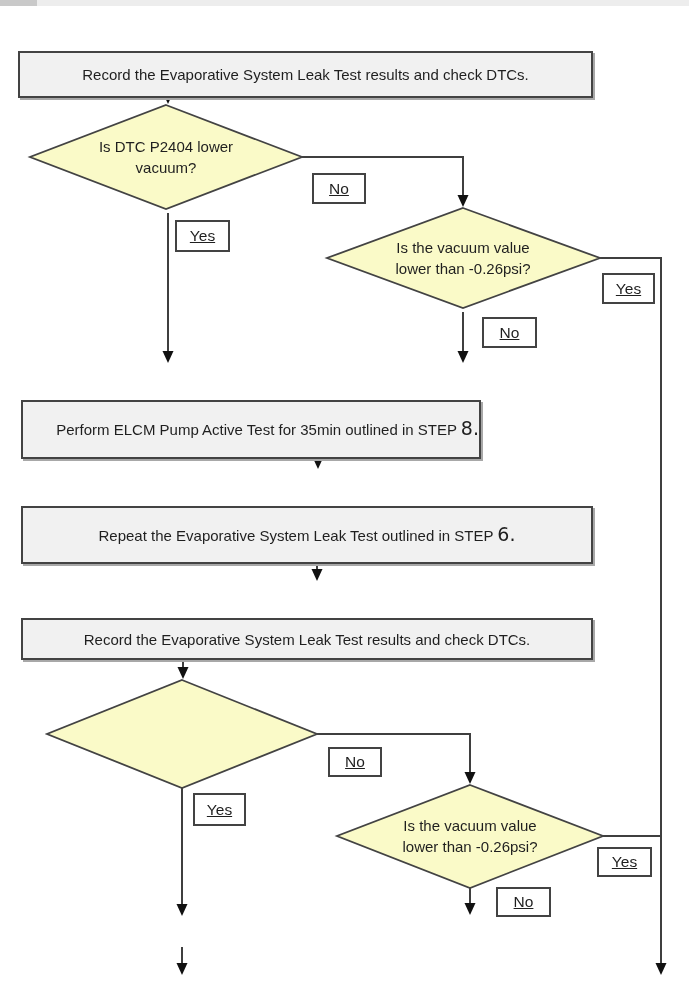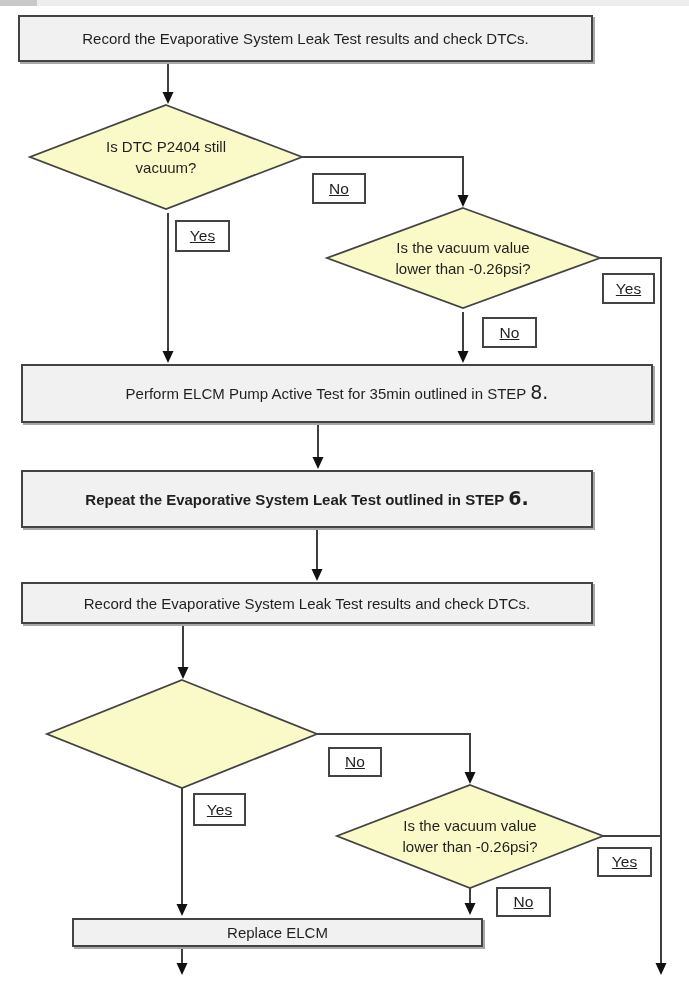--- a/index.html
+++ b/index.html
@@ -8,21 +8,21 @@
   }
   html,body{margin:0;padding:0;}
   body{background:#ffffff;font-family:"Liberation Sans",sans-serif;color:var(--text);}
   .stage{position:relative;width:689px;height:991px;background:#ffffff;overflow:hidden;}
   .layer{position:absolute;left:0;top:0;}
   svg .conn{stroke:var(--line);stroke-width:2;fill:none;}
   svg .arrowhead{fill:#111111;stroke:none;}
   svg .diamond{fill:var(--diamond-fill);stroke:var(--border);stroke-width:1.8;}
   .pbox{position:absolute;background:var(--box-fill);border:2px solid var(--border);
         box-shadow:2px 2px 0 #a8a8a8;display:flex;align-items:center;justify-content:center;
-        font-size:15px;text-align:center;box-sizing:border-box;}
+        font-size:15px;text-align:center;box-sizing:border-box;margin-top:36px;}
   .lbox{position:absolute;background:var(--label-box-fill);border:2px solid var(--border);
         display:flex;align-items:center;justify-content:center;font-size:15.5px;box-sizing:border-box;text-decoration:underline;}
   .dtext{position:absolute;width:220px;text-align:center;font-size:15px;line-height:21px;}
   .step-tail{font-size:19px;font-family:"DejaVu Sans",sans-serif;line-height:15px;}
   .topbar{position:absolute;left:0;top:0;width:689px;height:6px;background:var(--topbar);}
   .topbar-left{position:absolute;left:0;top:0;width:37px;height:6px;background:var(--topbar-left);}
 </style>
 </head>
 <body>
 
@@ -75,38 +75,35 @@
     <polygon class="diamond" points="166,105 302,157 166,209 30,157"></polygon>
     <polygon class="diamond" points="463,208 600,258 463,308 327,258"></polygon>
     <polygon class="diamond" points="182,680 317,734 182,788 47,734"></polygon>
     <polygon class="diamond" points="470,785 603,836 470,888 337,836"></polygon>
   </svg>
 
   <div class="pbox" style="left:18px;top:15px;width:575px;height:47px;">
     <span>Record the Evaporative System Leak Test results and check DTCs.</span>
   </div>
 
-  <div class="pbox" style="left:21px;top:364px;width:632px;height:59px;">
+  <div class="pbox" style="left:21px;top:364px;width:460px;height:59px;justify-content:flex-end;">
     <span><span>Perform ELCM Pump Active Test for 35min outlined in STEP </span><span class="step-tail">8.</span></span>
   </div>
 
-  <div class="pbox" style="left:21px;top:470px;width:572px;height:58px;font-weight:bold;">
+  <div class="pbox" style="left:21px;top:470px;width:572px;height:58px;">
     <span><span>Repeat the Evaporative System Leak Test outlined in STEP </span><span class="step-tail">6.</span></span>
   </div>
 
   <div class="pbox" style="left:21px;top:582px;width:572px;height:42px;">
     <span>Record the Evaporative System Leak Test results and check DTCs.</span>
   </div>
 
-  <div class="pbox" style="left:72px;top:918px;width:411px;height:29px;">
-    <span>Replace ELCM</span>
-  </div>
 
   <div class="dtext" style="left:56px;top:136px;">
-    <div>Is DTC P2404 still</div>
+    <div>Is DTC P2404 lower</div>
     <div>vacuum?</div>
   </div>
   <div class="dtext" style="left:353px;top:237px;">
     <div>Is the vacuum value</div>
     <div>lower than -0.26psi?</div>
   </div>
   <div class="dtext" style="left:360px;top:815px;">
     <div>Is the vacuum value</div>
     <div>lower than -0.26psi?</div>
   </div>

